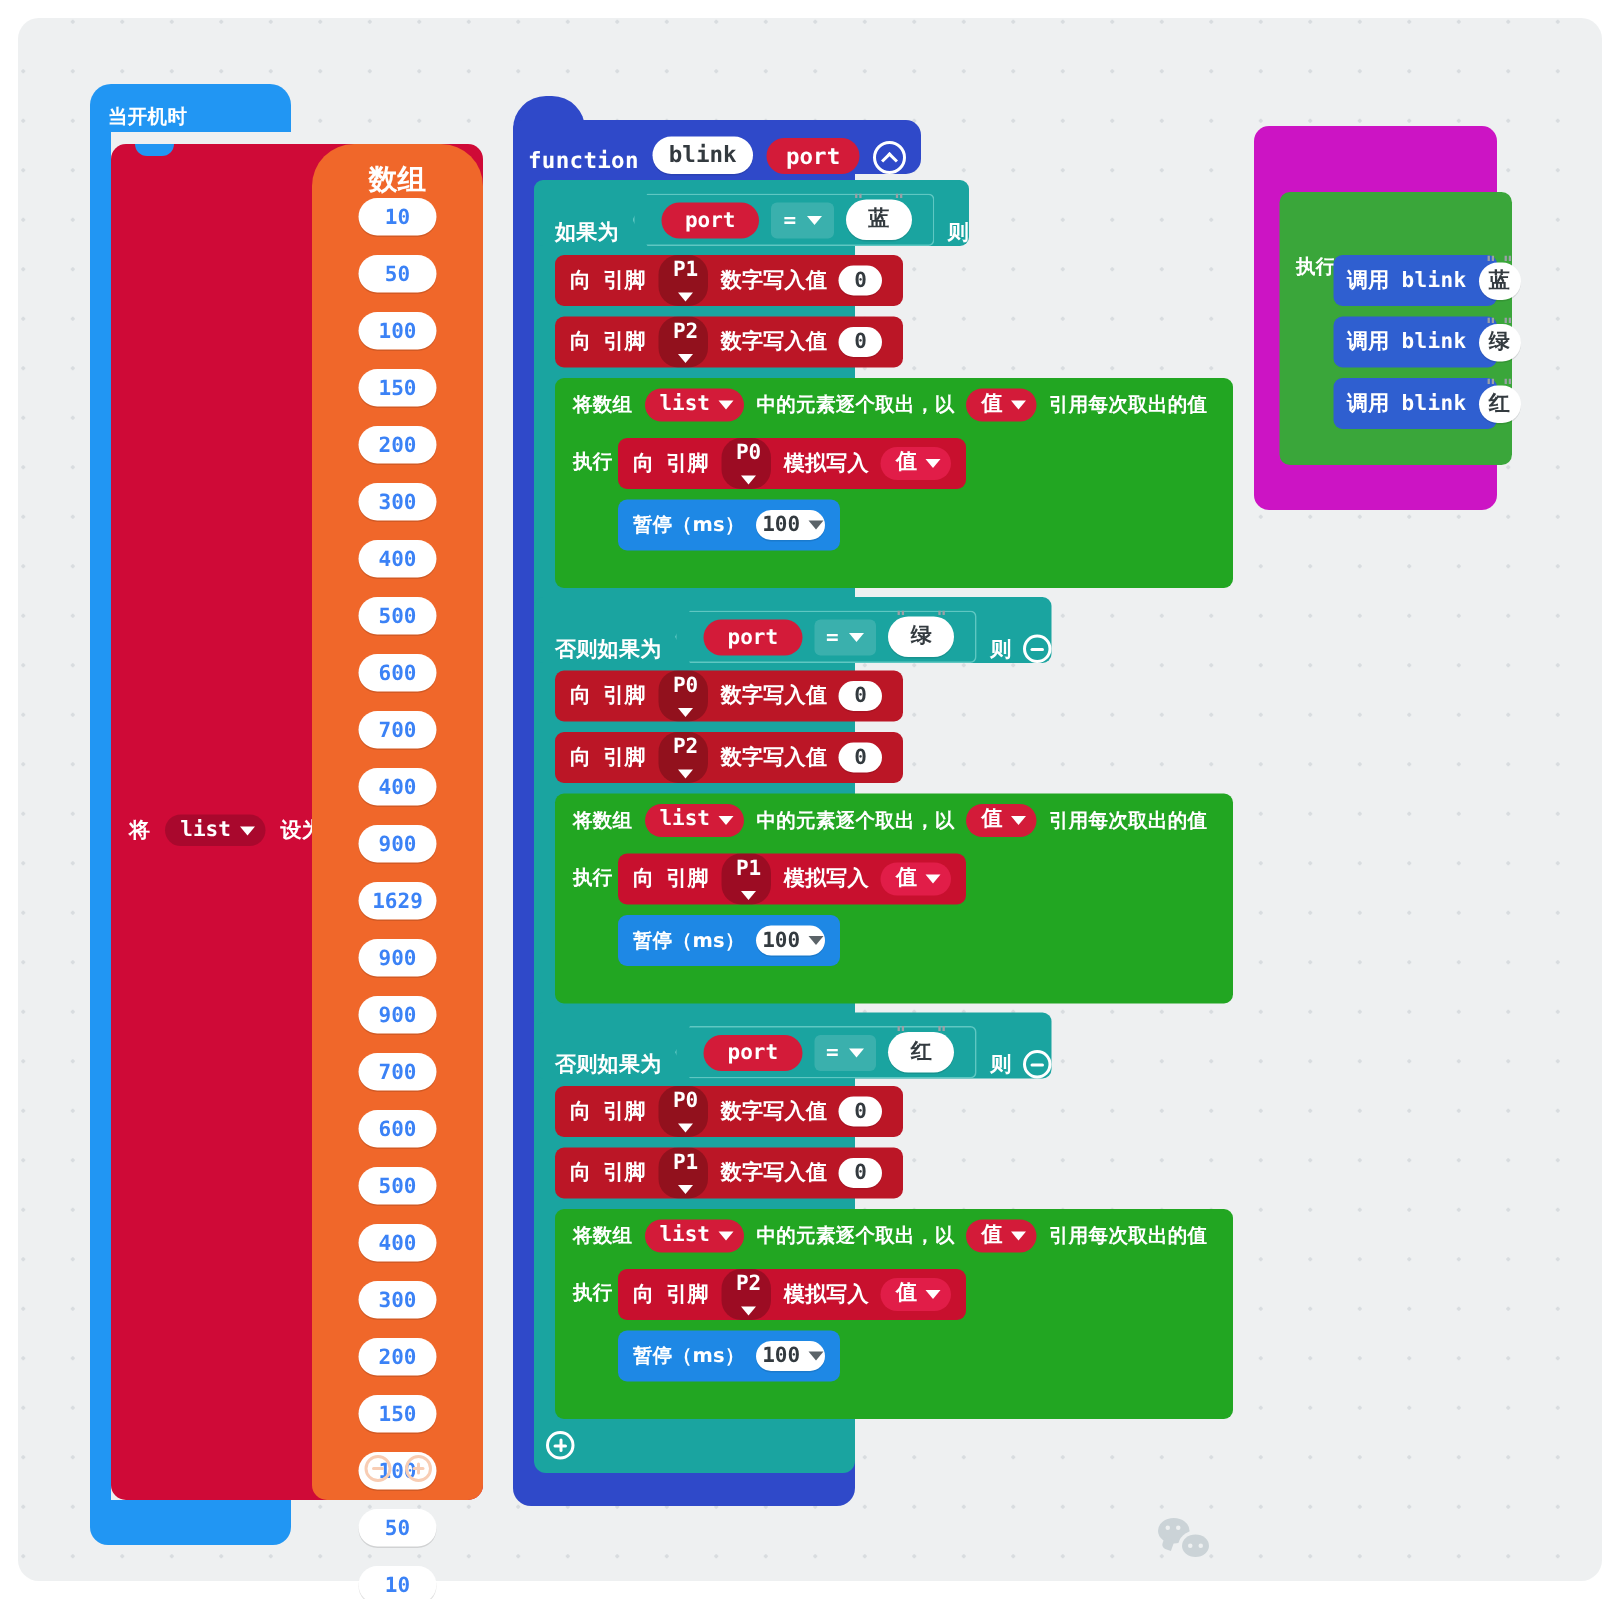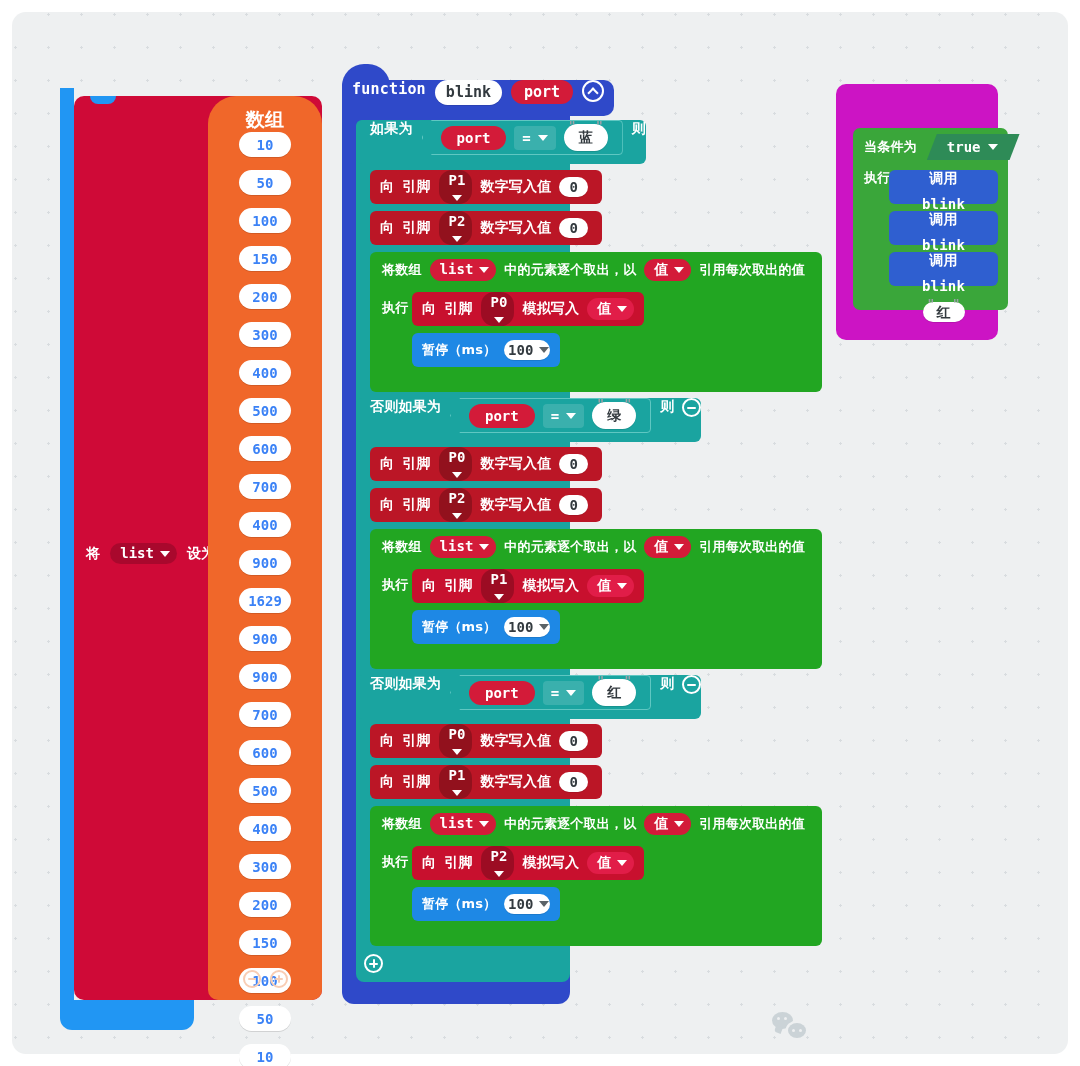--- a/index.html
+++ b/index.html
@@ -192,21 +192,21 @@
     left: 330px; top: 68px;
     width: 228px; height: 924px;
     background: #2f49c9;
     border-radius: 10px 10px 12px 12px;
   }
   #fn-header {
     position:absolute; left: 330px; top: 68px;
     height: 36px;
     background: #2f49c9;
     border-radius: 6px 10px 10px 0;
-    display:flex; align-items:flex-start; gap: 9px;
+    display:flex; align-items:flex-end; gap: 9px;
     padding: 0 10px 0 10px;
   }
   #fn-header .lbl { font-size: 15px; }
   .pill-red {
     background: #d31b39;
     color: #fff;
     border-radius: 14px;
     padding: 3px 13px;
     font-family:"DejaVu Sans Mono","Liberation Mono",monospace;
     font-weight:700; font-size: 15px;
@@ -227,21 +227,21 @@
     left: 344px; top: 108px;
     width: 214px; height: 862px;
     background: #1aa4a0;
     border-radius: 8px;
   }
   .if-header {
     position:absolute;
     height: 44px;
     background: #1aa4a0;
     border-radius: 6px;
-    display:flex; align-items:flex-start; gap:0px;
+    display:flex; align-items:flex-end; gap:0px;
     padding-left: 14px;
   }
   .if-header .lbl { font-size: 14px; }
   .hexslot {
     display:flex; align-items:center; gap:8px;
     border: 1.5px solid #5fc7c2;
     border-radius: 4px;
     padding: 3px 14px;
     margin: 0 9px;
     position: relative;
@@ -355,21 +355,20 @@
   }
   #while-exec-lbl { position:absolute; left: 852px; top: 157px; font-size: 13px; }
 
   .call-blk {
     background:#2f5fd0;
     border-radius: 6px;
     height: 34px;
     display:flex; align-items:center; gap:8px;
     padding: 0 9px;
     position:absolute;
-    flex-direction:column;
   }
   .call-blk .lbl { font-size: 14px; }
 
   
   #if-plus {
     position:absolute; left: 352px; top: 942px;
     width: 19px; height: 19px; border-radius: 50%;
     border: 2px solid #ffffff;
   }
   #if-plus::before{
@@ -409,20 +408,23 @@
     background:#cbd3d7; border-radius:50%;
     box-shadow: 0 0 0 2.5px #eef0f1;
   }
   .wechat-ic .d { position:absolute; width:3px; height:3px; background:#eef0f1; border-radius:50%; }
 </style>
 </head>
 <body>
 
 <div id="canvas">
 
+  <div class="blk" id="on-start-hat">
+    <span class="lbl">当开机时</span>
+  </div>
   <div class="blk" id="on-start-body"></div>
   <div class="blk" id="on-start-inner-cut"></div>
 
   <div class="blk" id="set-list">
     <div class="notch"></div>
     <div id="set-list-text">
       <span class="lbl">将</span>
       <span class="dd dd-red">
         <span>list</span>
         <span class="caret"></span>
@@ -692,27 +694,20 @@
         <span class="caret grey"></span>
       </span>
     </div>
   </div>
 
   <div id="if-plus"></div>
 
   <div class="blk" id="btnA-block"></div>
 
   <div class="blk" id="while-block"></div>
-  <div id="while-header">
-    <span class="lbl">当条件为</span>
-    <span class="hex-true">
-      <span>true</span>
-      <span class="caret"></span>
-    </span>
-  </div>
   <span class="lbl" id="while-exec-lbl">执行</span>
 
   <div class="call-blk" style="left:877px; top:158px; width:109px;">
     <span class="lbl">调用</span>
     <span class="lbl mono">blink</span>
     <span class="field-white qfield" style="padding:2px 14px;height:25px;">蓝</span>
   </div>
   <div class="call-blk" style="left:877px; top:199px; width:109px;">
     <span class="lbl">调用</span>
     <span class="lbl mono">blink</span>

